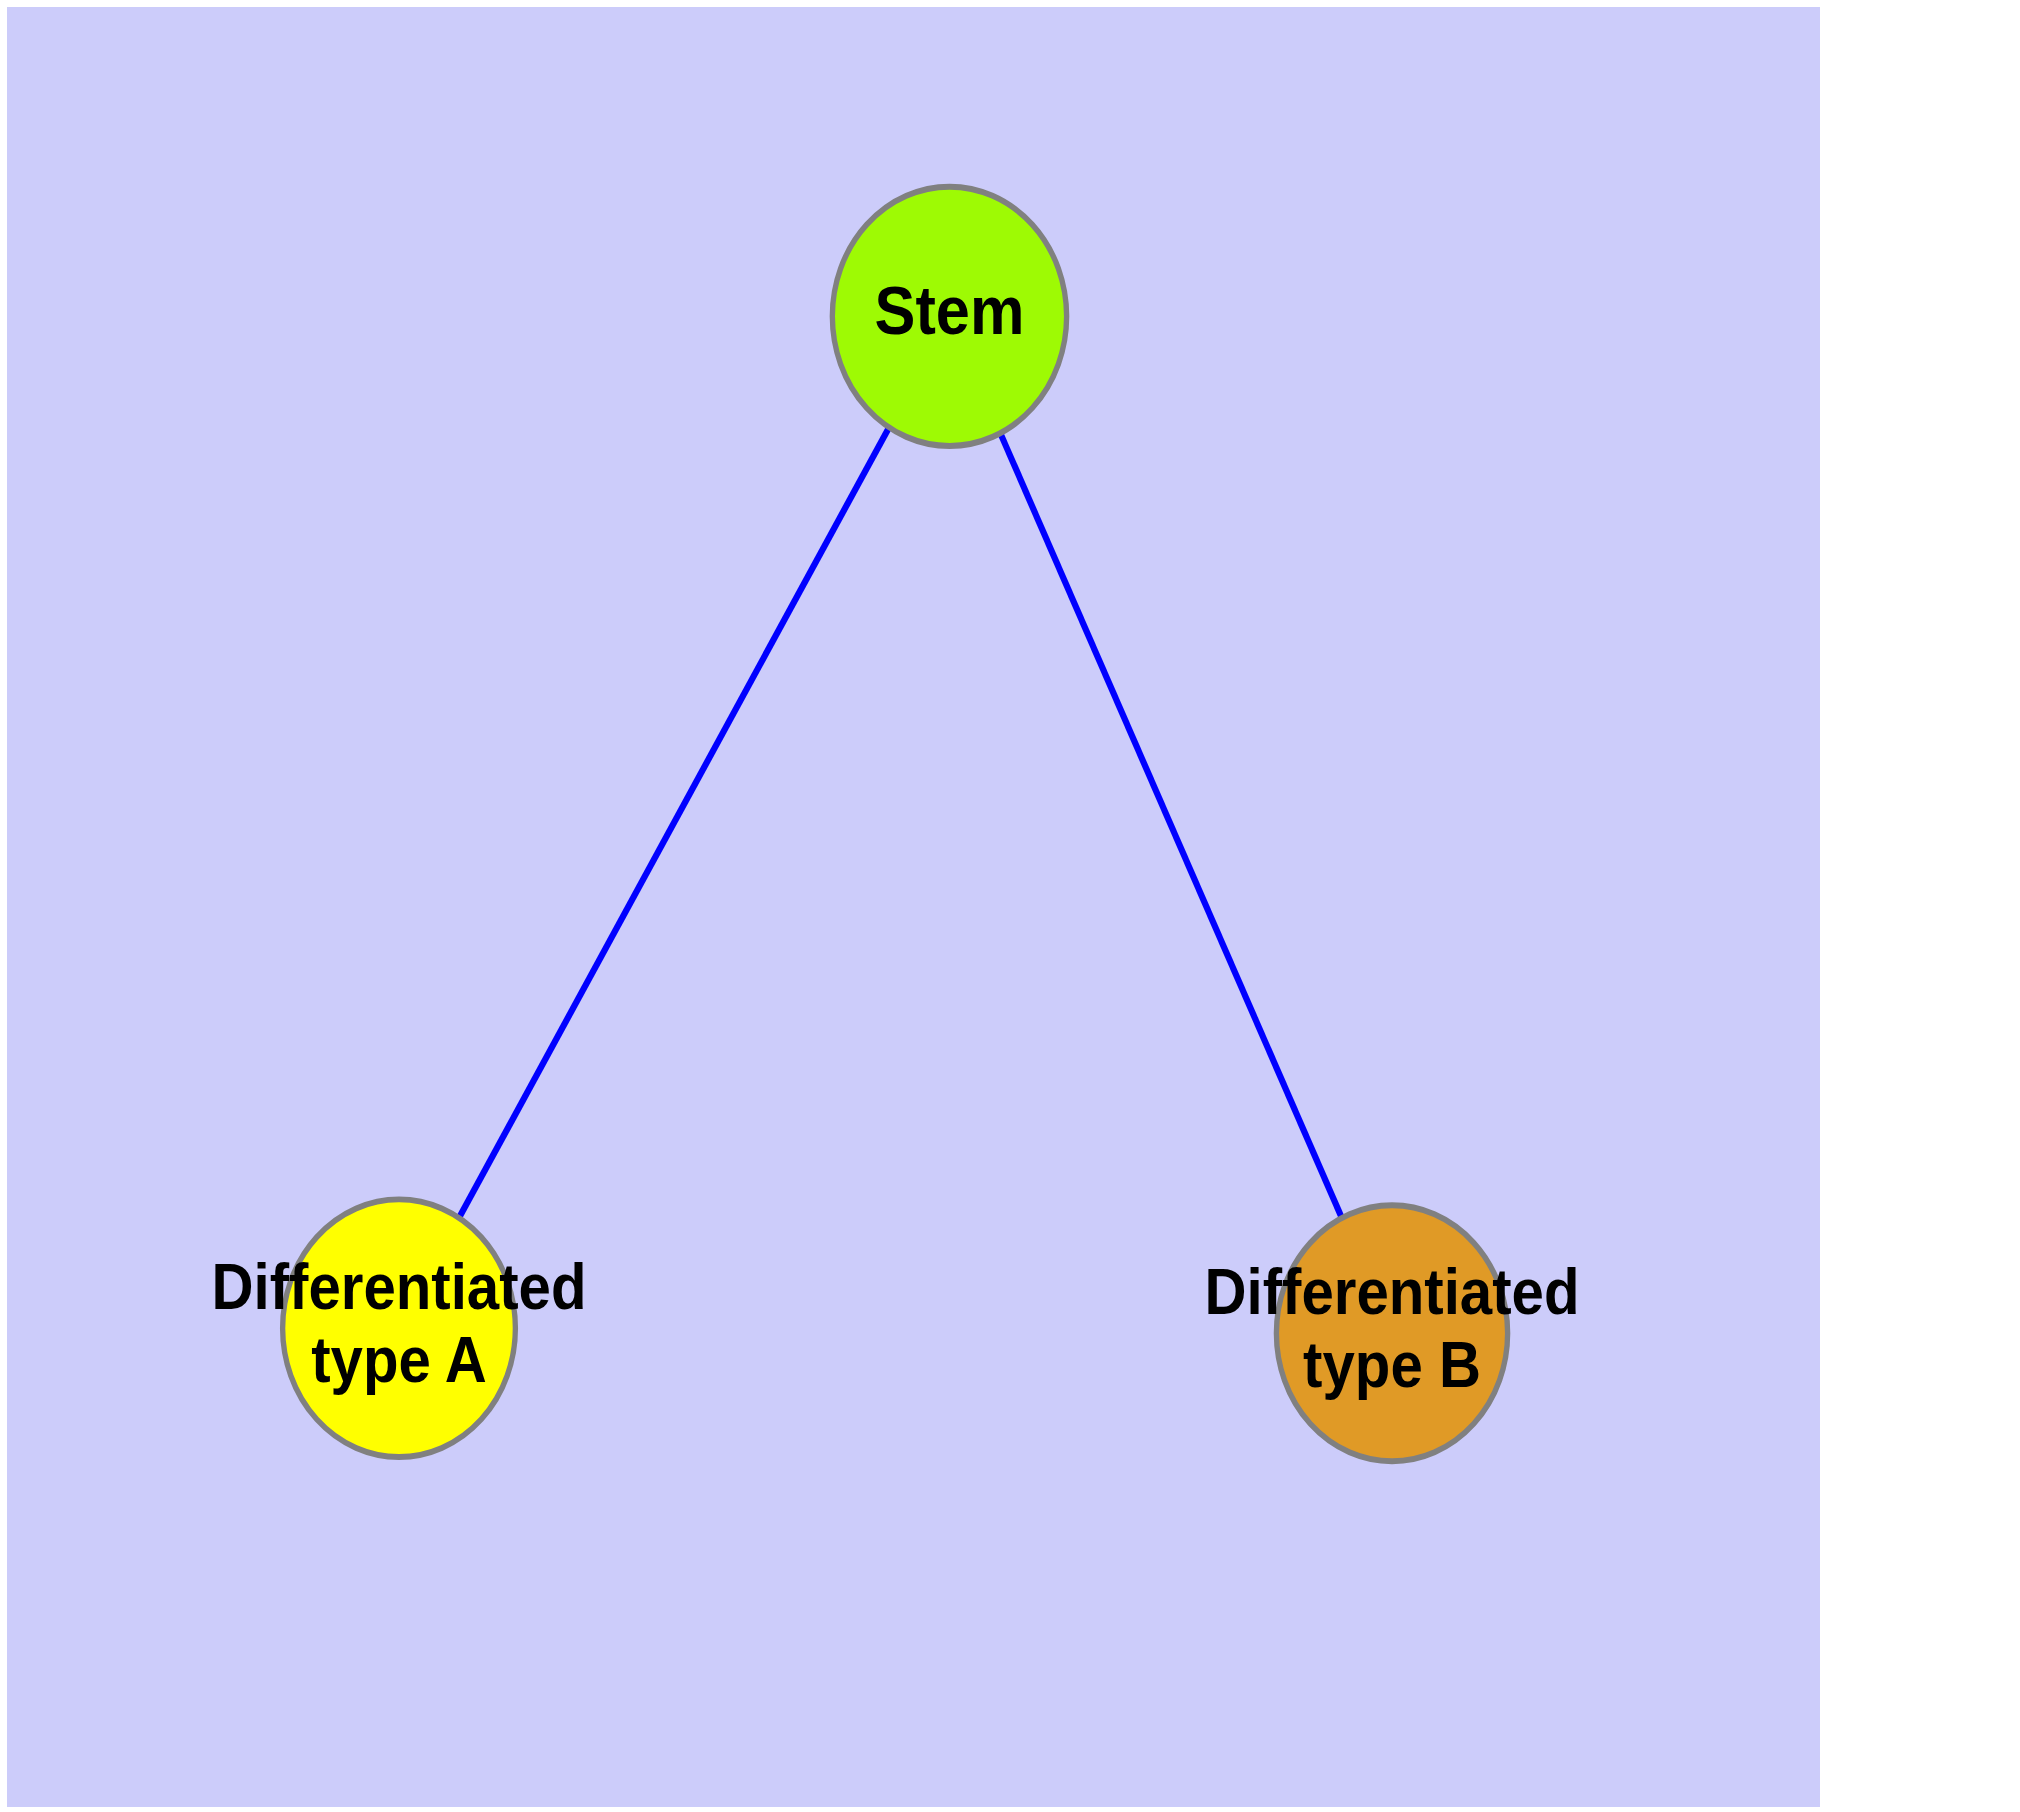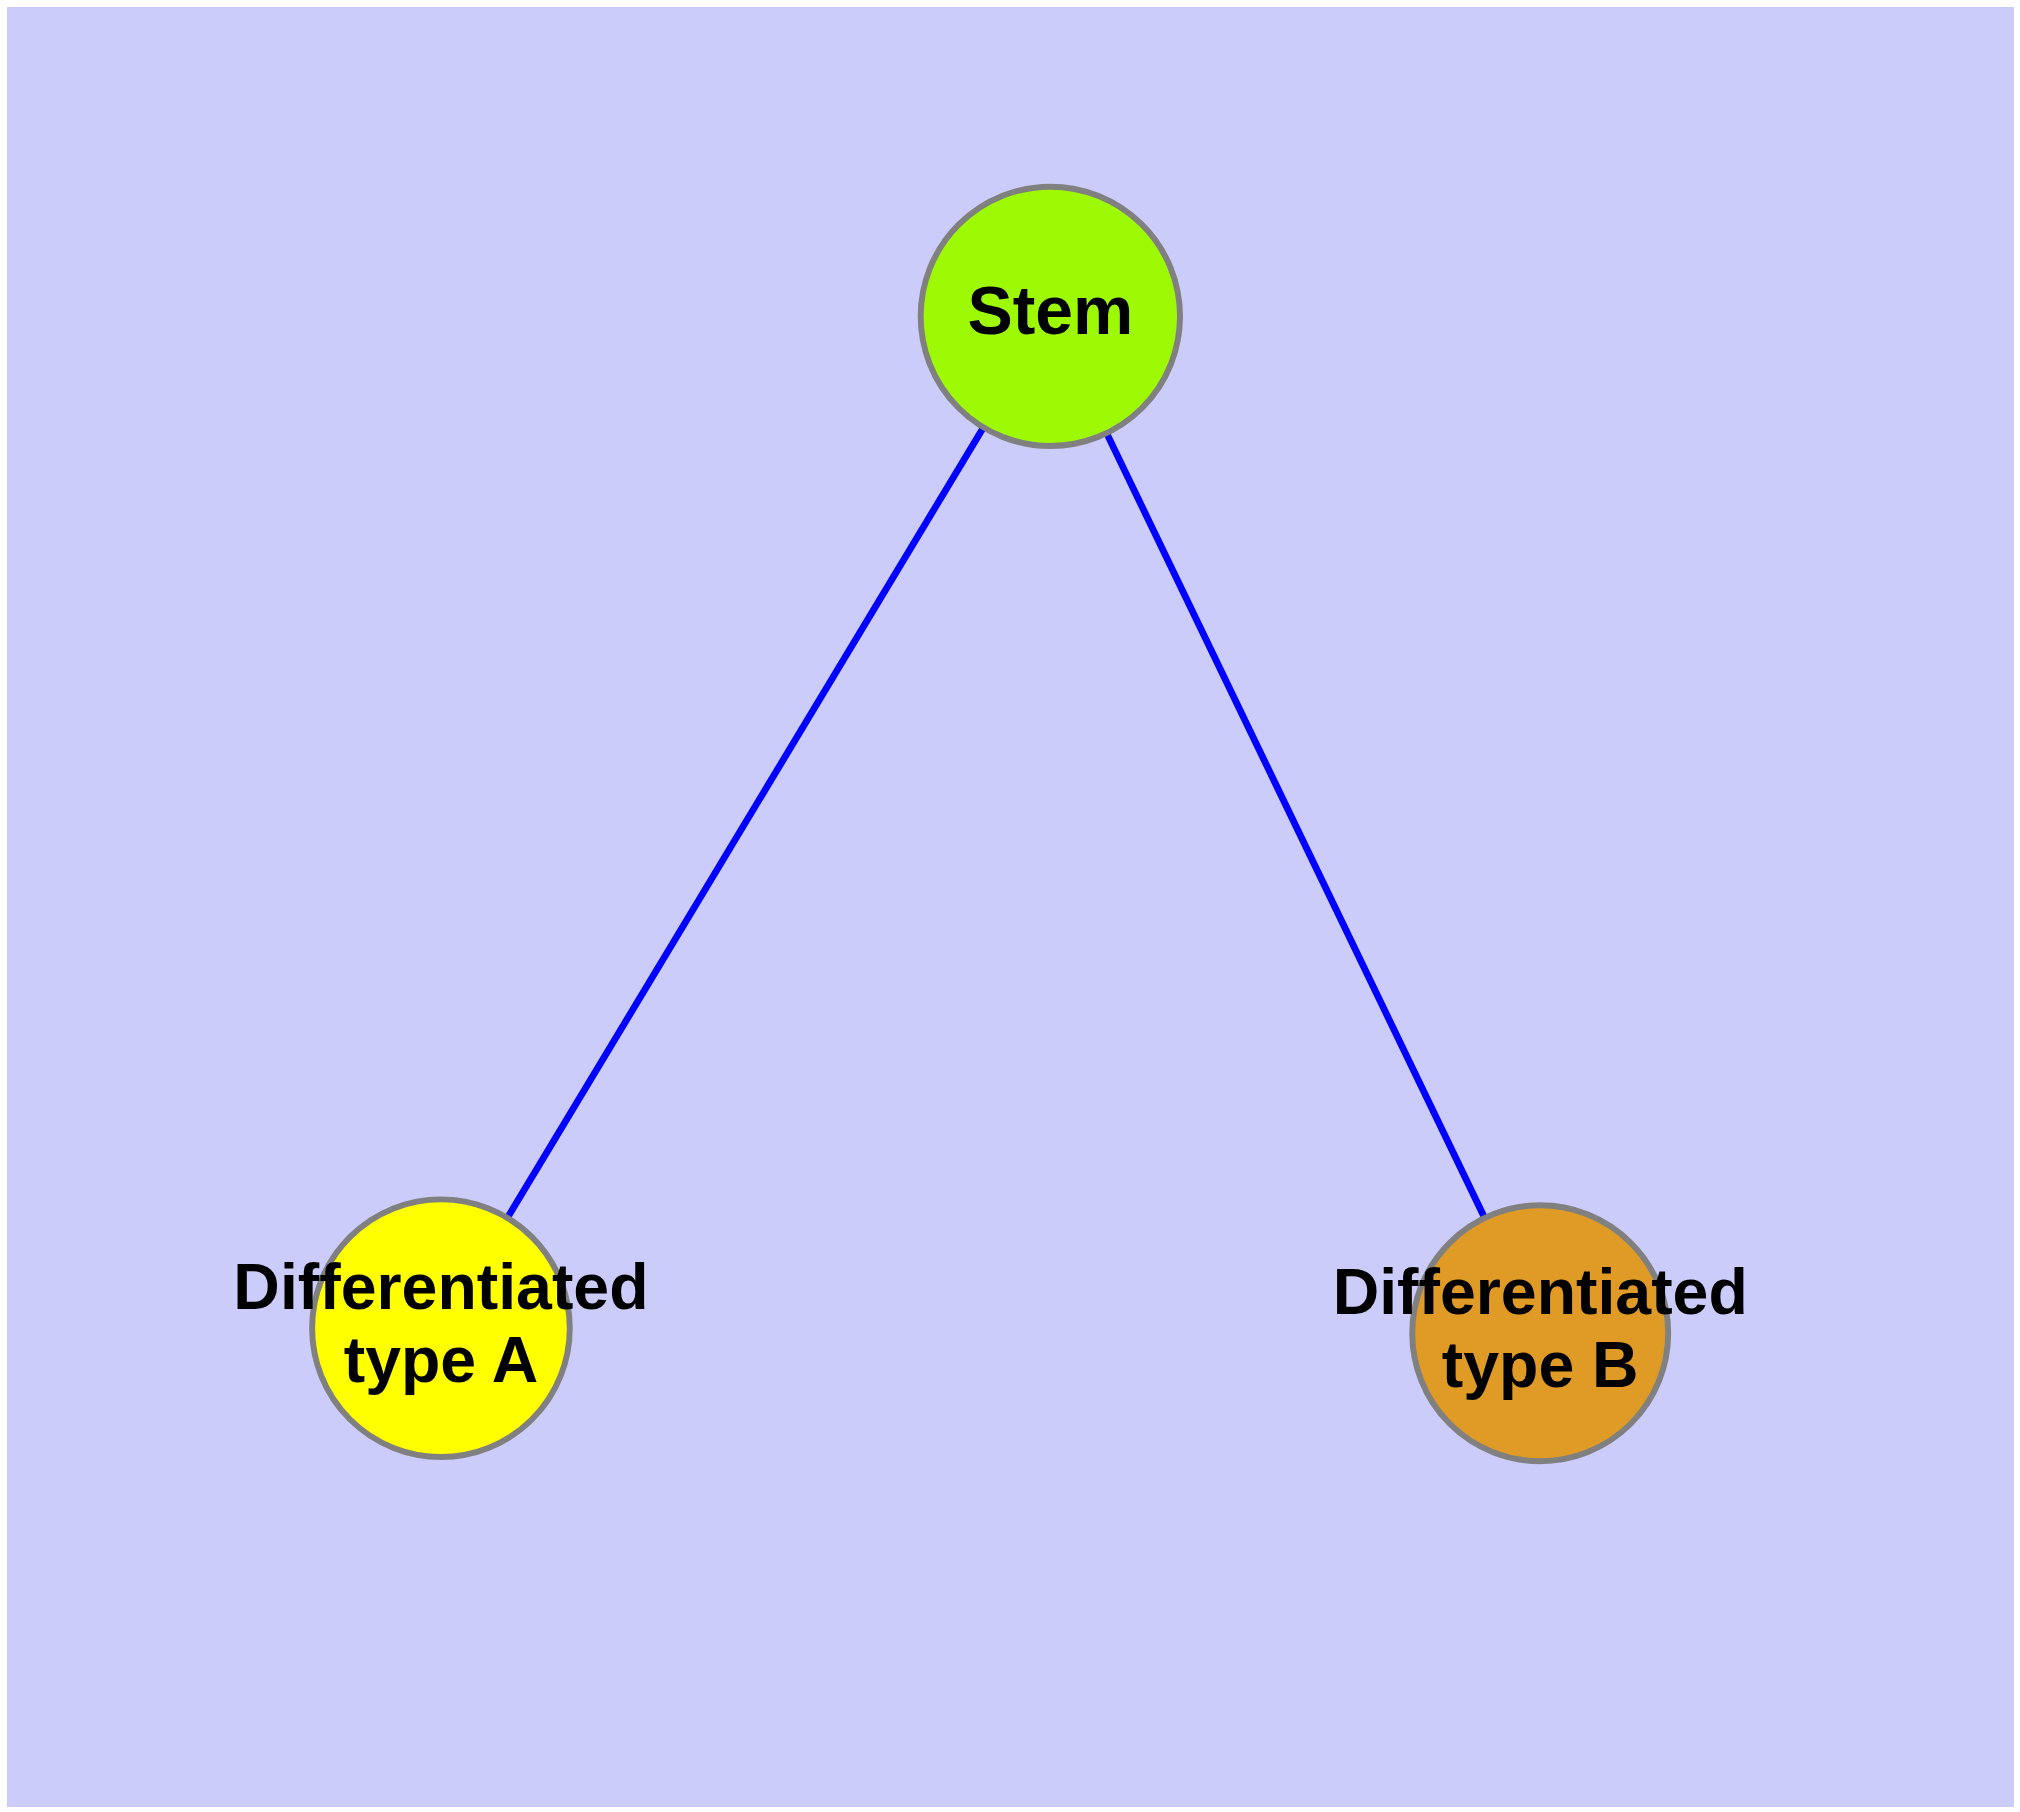--- a/index.html
+++ b/index.html
@@ -17,21 +17,21 @@
     position: relative;
     width: 2021px;
     height: 1812px;
     background: #ffffff;
     box-sizing: border-box;
   }
   #graph-plot {
     position: absolute;
     left: 6.8px;
     top: 6.8px;
-    width: 2007px;
+    width: 1813px;
     height: 1800px;
     background: #ccccfa;
     overflow: hidden;
   }
   #graph-svg {
     position: absolute;
     left: 0;
     top: 0;
     width: 100%;
     height: 100%;

